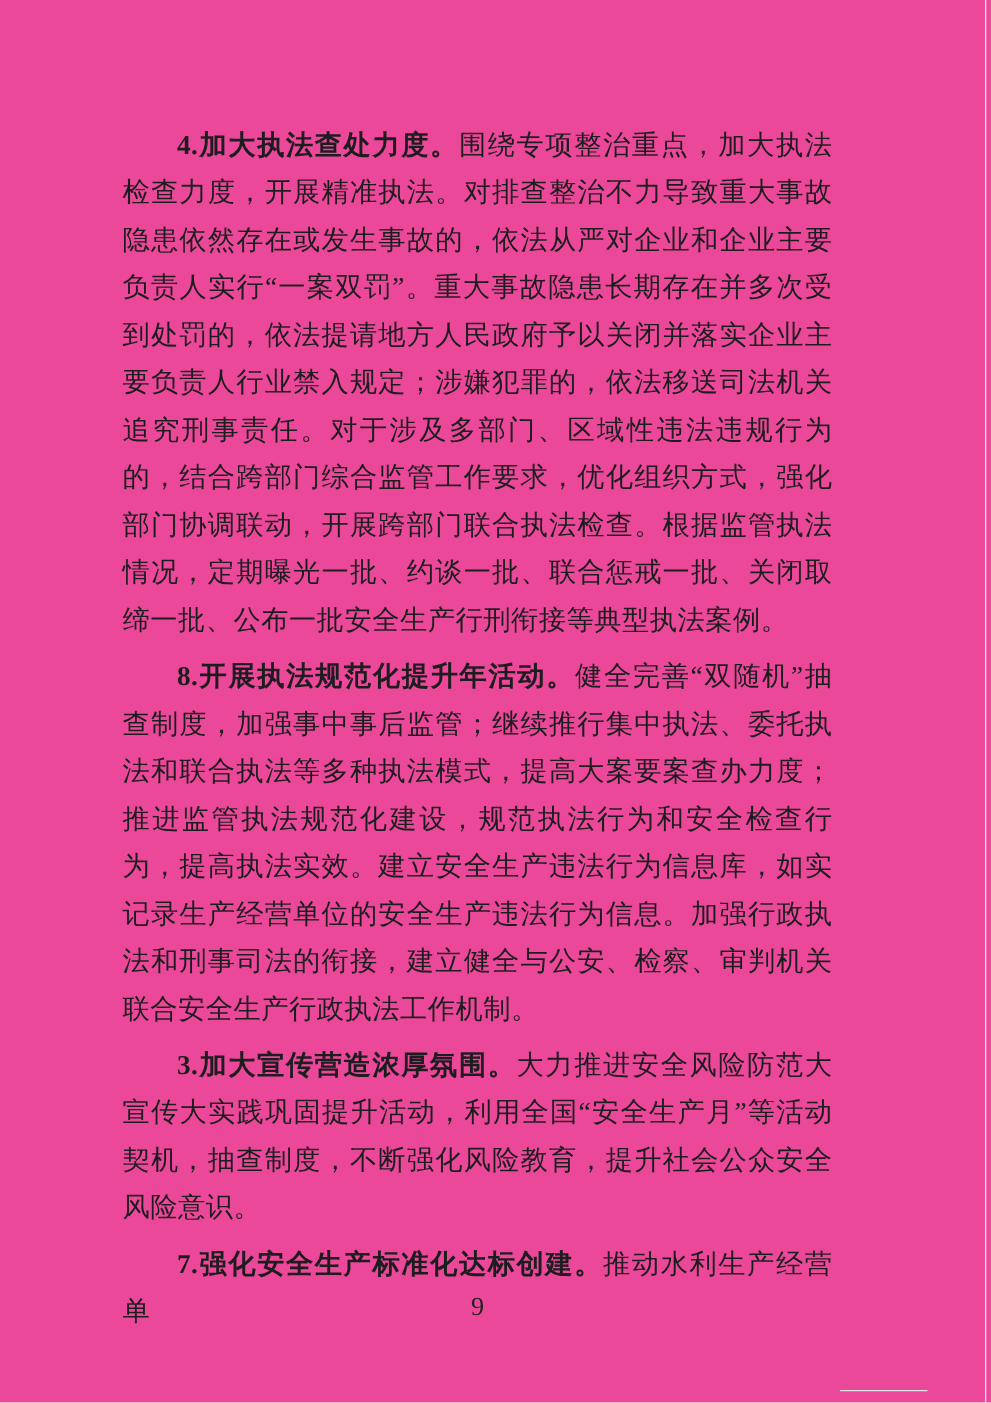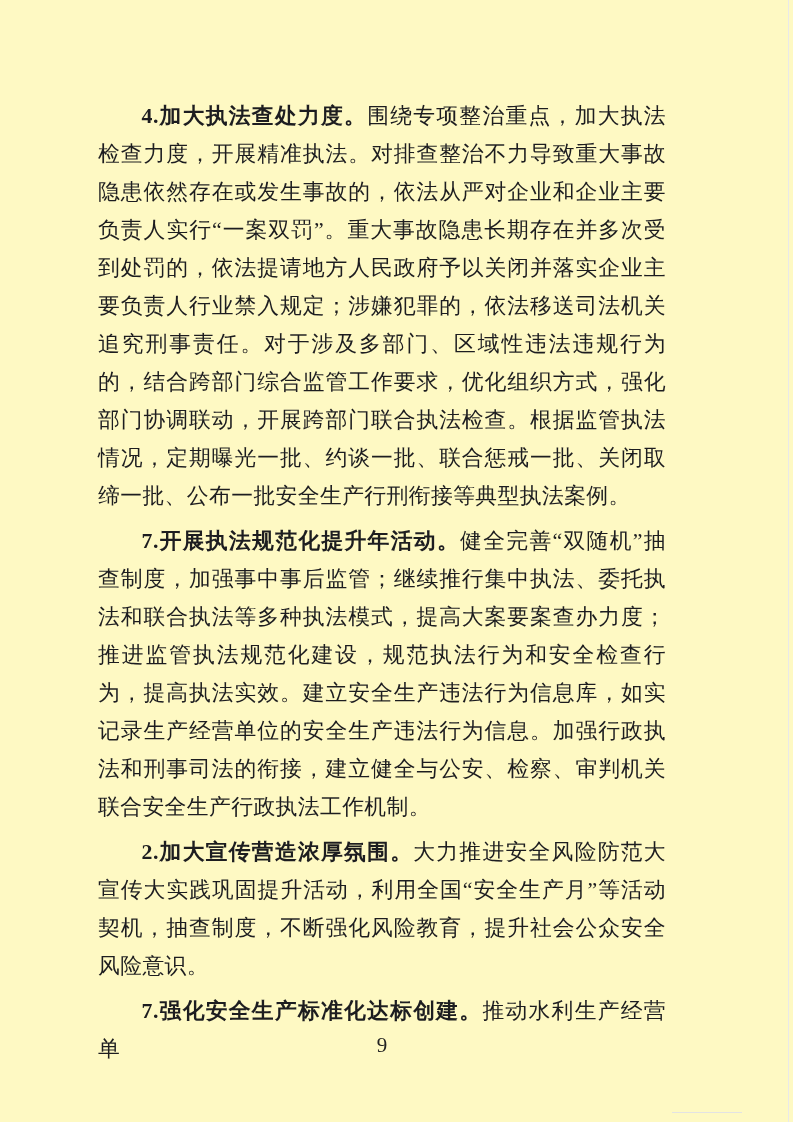--- a/index.html
+++ b/index.html
@@ -4,21 +4,21 @@
 <style>
   html, body {
     margin: 0;
     padding: 0;
     background: #ffffff;
   }
   .page {
     position: relative;
     width: 793px;
     height: 1122px;
-    background: #fef9c3;
+    background: #ec4899;
     overflow: hidden;
     font-family: "Liberation Serif", serif;
     color: #1d1d20;
   }
   .content {
     position: absolute;
     left: 98px;
     top: 97px;
     width: 568px;
   }
@@ -64,23 +64,23 @@
   }
 </style>
 </head>
 <body>
 
 <div class="page">
   <div class="content">
 
     <p class="para"><strong class="para-title">4.加大执法查处力度。</strong><span>围绕专项整治重点，加大执法检查力度，开展精准执法。对排查整治不力导致重大事故隐患依然存在或发生事故的，依法从严对企业和企业主要负责人实行“一案双罚”。重大事故隐患长期存在并多次受到处罚的，依法提请地方人民政府予以关闭并落实企业主要负责人行业禁入规定；涉嫌犯罪的，依法移送司法机关追究刑事责任。对于涉及多部门、区域性违法违规行为的，结合跨部门综合监管工作要求，优化组织方式，强化部门协调联动，开展跨部门联合执法检查。根据监管执法情况，定期曝光一批、约谈一批、联合惩戒一批、关闭取缔一批、公布一批安全生产行刑衔接等典型执法案例。</span></p>
 
-    <p class="para"><strong class="para-title">7.开展执法规范化提升年活动。</strong><span>健全完善“双随机”抽查制度，加强事中事后监管；继续推行集中执法、委托执法和联合执法等多种执法模式，提高大案要案查办力度；推进监管执法规范化建设，规范执法行为和安全检查行为，提高执法实效。建立安全生产违法行为信息库，如实记录生产经营单位的安全生产违法行为信息。加强行政执法和刑事司法的衔接，建立健全与公安、检察、审判机关联合安全生产行政执法工作机制。</span></p>
+    <p class="para"><strong class="para-title">8.开展执法规范化提升年活动。</strong><span>健全完善“双随机”抽查制度，加强事中事后监管；继续推行集中执法、委托执法和联合执法等多种执法模式，提高大案要案查办力度；推进监管执法规范化建设，规范执法行为和安全检查行为，提高执法实效。建立安全生产违法行为信息库，如实记录生产经营单位的安全生产违法行为信息。加强行政执法和刑事司法的衔接，建立健全与公安、检察、审判机关联合安全生产行政执法工作机制。</span></p>
 
-    <p class="para"><strong class="para-title">2.加大宣传营造浓厚氛围。</strong><span>大力推进安全风险防范大宣传大实践巩固提升活动，利用全国“安全生产月”等活动契机，抽查制度，不断强化风险教育，提升社会公众安全风险意识。</span></p>
+    <p class="para"><strong class="para-title">3.加大宣传营造浓厚氛围。</strong><span>大力推进安全风险防范大宣传大实践巩固提升活动，利用全国“安全生产月”等活动契机，抽查制度，不断强化风险教育，提升社会公众安全风险意识。</span></p>
 
     <p class="para"><strong class="para-title">7.强化安全生产标准化达标创建。</strong><span>推动水利生产经营单</span></p>
 
   </div>
 
   <div class="page-number">9</div>
 
   <div class="scan-edge-right"></div>
   <div class="scan-mark-bottom"></div>
 </div>

